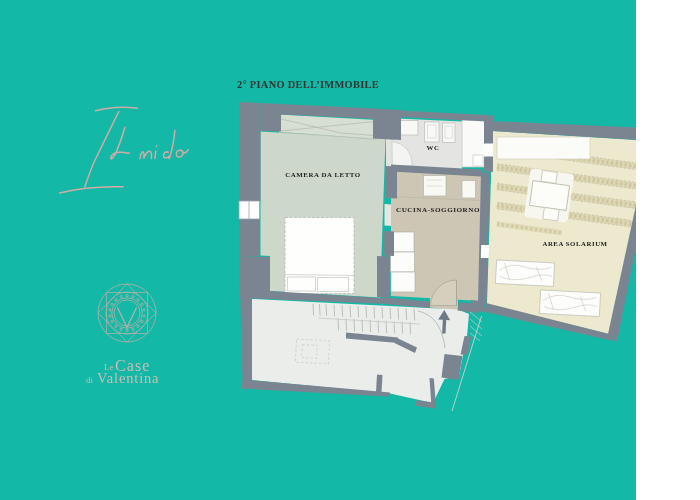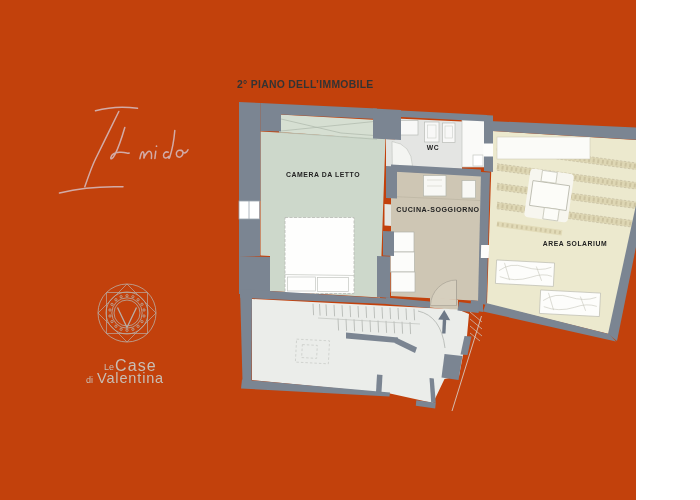--- a/index.html
+++ b/index.html
@@ -1,17 +1,17 @@
 <!DOCTYPE html>
 <html><head>
 <meta charset="utf-8">
 <style>
 html,body{margin:0;padding:0;background:#ffffff;}
-#canvas{position:relative;width:636px;height:500px;background:#c2410c;overflow:hidden;
-font-family:Liberation Sans, sans-serif;}
+#canvas{position:relative;width:636px;height:500px;background:#14b8a6;overflow:hidden;
+font-family:Liberation Serif, serif;}
 svg{position:absolute;top:0;left:0;}
 </style>
 </head>
 <body>
 <div id="canvas">
 <svg width="700" height="500" viewBox="0 0 700 500">
 
 <text x="237" y="88" font-size="10.4" font-weight="bold" fill="#333333" letter-spacing="0.3">2° PIANO DELL’IMMOBILE</text>
 
 <g fill="none" stroke="#d2aba7" stroke-width="1.5" stroke-linecap="round">

